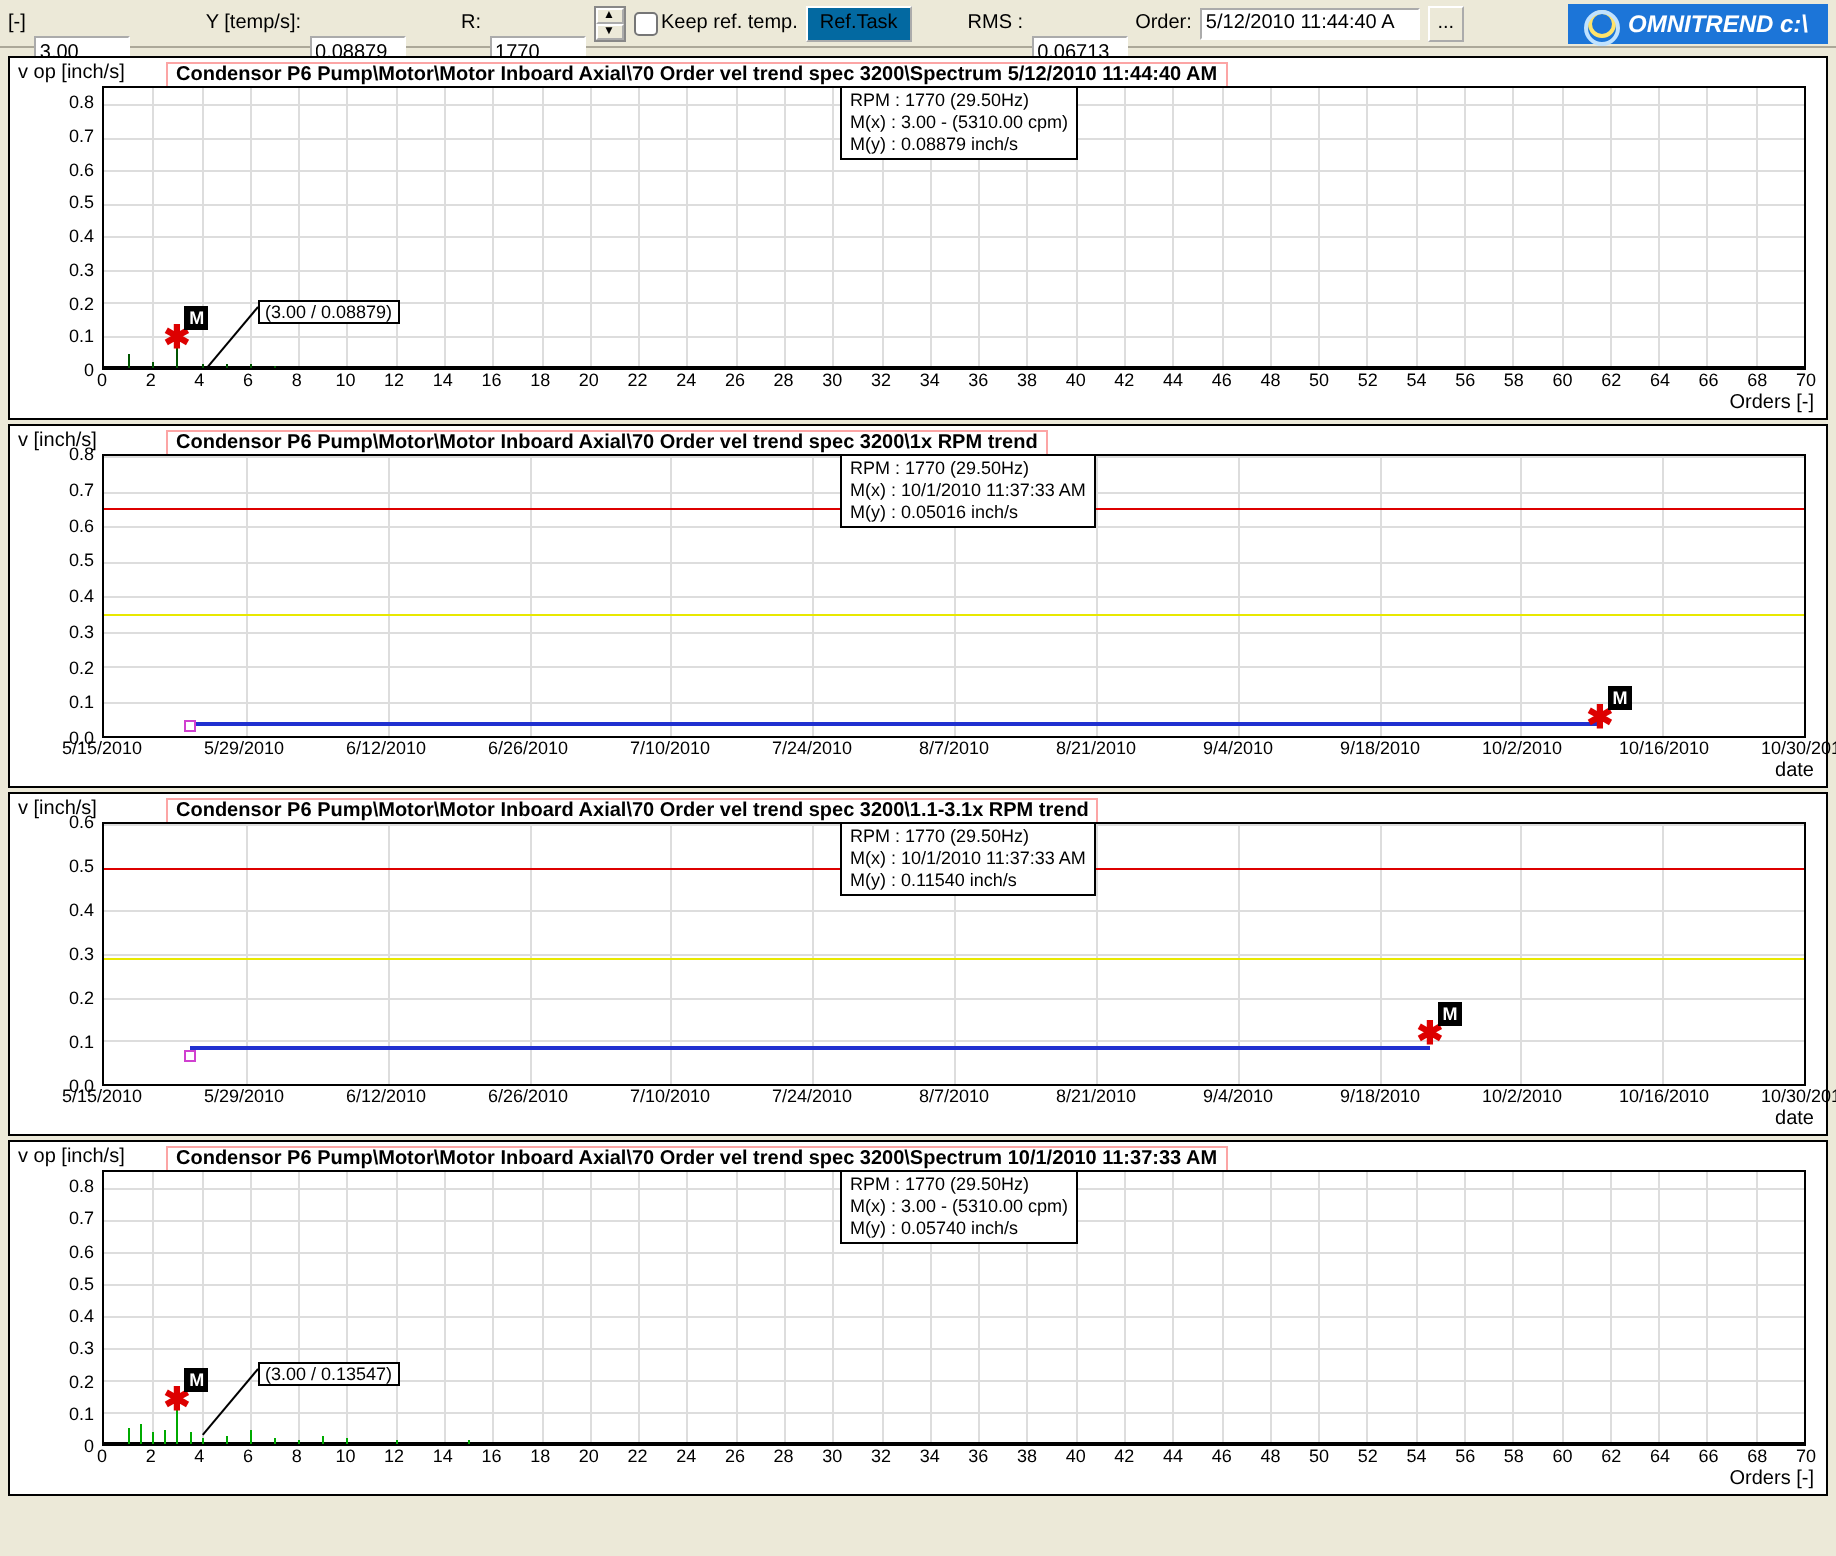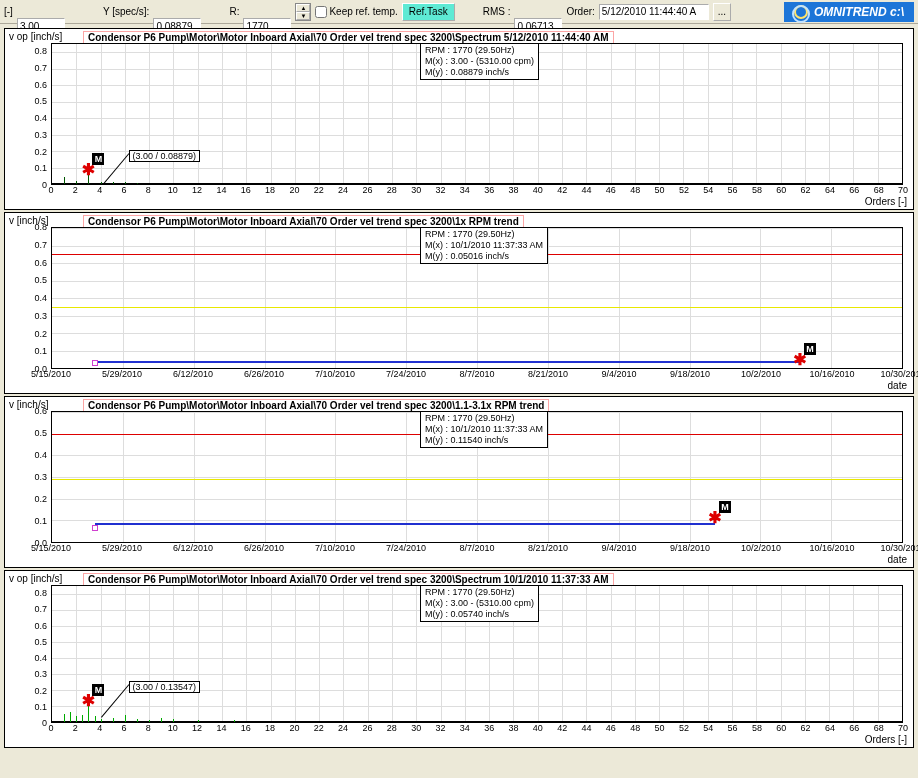--- a/index.html
+++ b/index.html
@@ -6,21 +6,21 @@
   body { font-family: Tahoma, Arial, sans-serif; font-size: 10px; background: #ece9d8; width: 918px; }
   .toolbar { display: flex; align-items: center; gap: 4px; padding: 2px 4px; background: #ece9d8; border-bottom: 1px solid #aca899; height: 24px; }
   .toolbar label { font-size: 10px; }
   .toolbar input[type="text"] { font-size: 10px; height: 16px; border: 1px inset #fff; background: #fff; padding: 0 2px; }
   .toolbar .field-sm { width: 48px; margin-top: 29px; }
   .toolbar .field-lg { width: 110px; }
   .spinner { display:inline-flex; flex-direction:column; border:1px solid #888; }
   .spinner button { width:14px; height:8px; font-size:6px; line-height:6px; padding:0; background:#ece9d8; border:1px outset #fff; }
   .chk { display:flex; align-items:center; gap:2px; }
   .chk input { width:12px; height:12px; }
-  .btn-ref { font-size:10px; height:18px; padding:0 6px; background:#5eead4; border:1px outset #fff; }
+  .btn-ref { font-size:10px; height:18px; padding:0 6px; background:#0369a1; border:1px outset #fff; }
   .btn-ell { font-size:10px; height:18px; width:18px; background:#ece9d8; border:1px outset #fff; }
   .brand { margin-left:auto; background:#1c75d8; color:#fff; font-weight:bold; font-style:italic; padding:2px 10px; display:flex; align-items:center; gap:6px; height:20px; font-size:12px; }
   .brand .ring { width:14px; height:14px; border:2px solid #ffe36b; border-radius:50%; display:inline-block; position:relative; }
   .brand .ring::after { content:''; position:absolute; width:14px; height:14px; border:2px solid #c0e2ff; border-radius:50%; left:-4px; top:-2px; }
   .area { padding: 2px; }
   .chart-block { background:#fff; border:1px solid #000; margin:2px; position:relative; }
   .chart-block.h1 { height:182px; }
   .chart-block.h2 { height:182px; }
   .chart-block.h3 { height:172px; }
   .chart-block.h4 { height:178px; }
@@ -49,21 +49,21 @@
   .peak-dark { background:#050; }
   .figlabel { position:absolute; left:50%; bottom:6px; transform:translateX(-50%); background:#fff; border:3px solid #5b9bd5; padding:4px 28px; font-size:14px; z-index:10; }
 </style>
 </head>
 <body>
 
 <div class="toolbar">
   <label>[-]</label>
   <input type="text" class="field-sm" value="3.00" style="">
   <span style="width:30px"></span>
-  <label>Y [spec/s]:</label>
+  <label>Y [temp/s]:</label>
   <input type="text" class="field-sm" value="0.08879" style="">
   <span style="width:20px"></span>
   <label>R:</label>
   <input type="text" class="field-sm" value="1770" style="">
   <span class="spinner">
     <button>▲</button>
     <button>▼</button>
   </span>
   <span class="chk">
     <input type="checkbox" style="">

